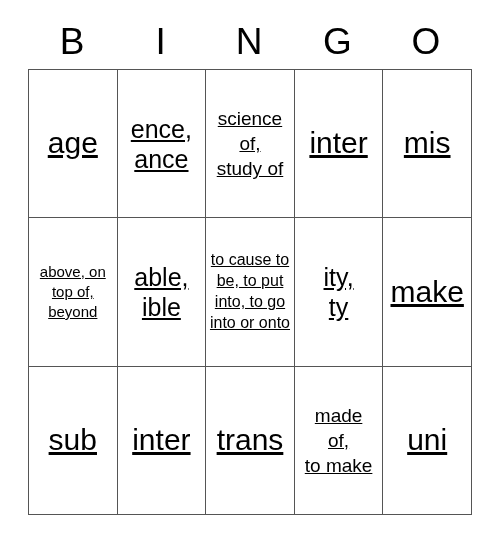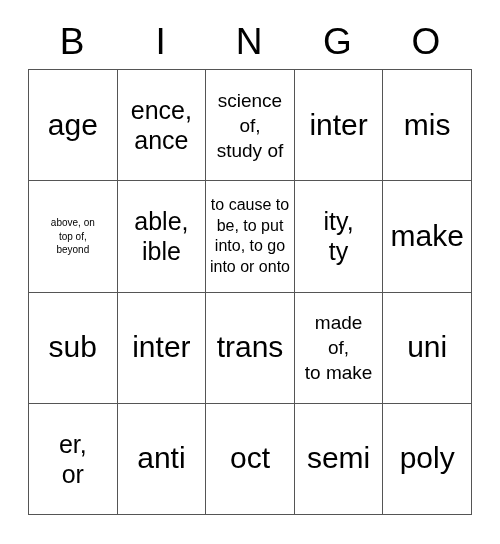--- a/index.html
+++ b/index.html
@@ -39,39 +39,40 @@
     letter-spacing: 0px;
   }
   #grid {
     position: absolute;
     left: 28px;
     top: 69px;
     width: 444px;
     height: 446px;
     border-collapse: collapse;
     table-layout: fixed;
+    text-decoration: underline;
   }
   #grid td {
     border: 1px solid #555555;
     width: 20%;
     height: 89.2px;
     padding: 1px 3px;
     text-align: center;
     vertical-align: middle;
     color: #000000;
     overflow: hidden;
   }
   .cell-text {
     display: block;
     width: 100%;
   }
   .sz-xl { font-size: 30px; line-height: 1.16; }
   .sz-lg { font-size: 25px; line-height: 1.2; }
   .sz-md { font-size: 19px; line-height: 1.32; }
-  .sz-sm { font-size: 10px; line-height: 1.33; }
+  .sz-sm { font-size: 15px; line-height: 1.33; }
   .sz-xs { font-size: 16px; line-height: 1.3; }
 </style>
 </head>
 <body>
 
 <div id="card">
 
   <div id="header-row">
     <div class="header-letter">B</div>
     <div class="header-letter">I</div>
@@ -126,33 +127,16 @@
         <td>
             <span class="cell-text sz-xl">trans</span>
           </td>
         <td>
             <span class="cell-text sz-md">made<br>of,<br>to make</span>
           </td>
         <td>
             <span class="cell-text sz-xl">uni</span>
           </td>
       </tr>
-      <tr>
-        <td>
-            <span class="cell-text sz-lg">er,<br>or</span>
-          </td>
-        <td>
-            <span class="cell-text sz-xl">anti</span>
-          </td>
-        <td>
-            <span class="cell-text sz-xl">oct</span>
-          </td>
-        <td>
-            <span class="cell-text sz-xl">semi</span>
-          </td>
-        <td>
-            <span class="cell-text sz-xl">poly</span>
-          </td>
-      </tr>
     </tbody>
   </table>
 
 </div>
 
 </body></html>

